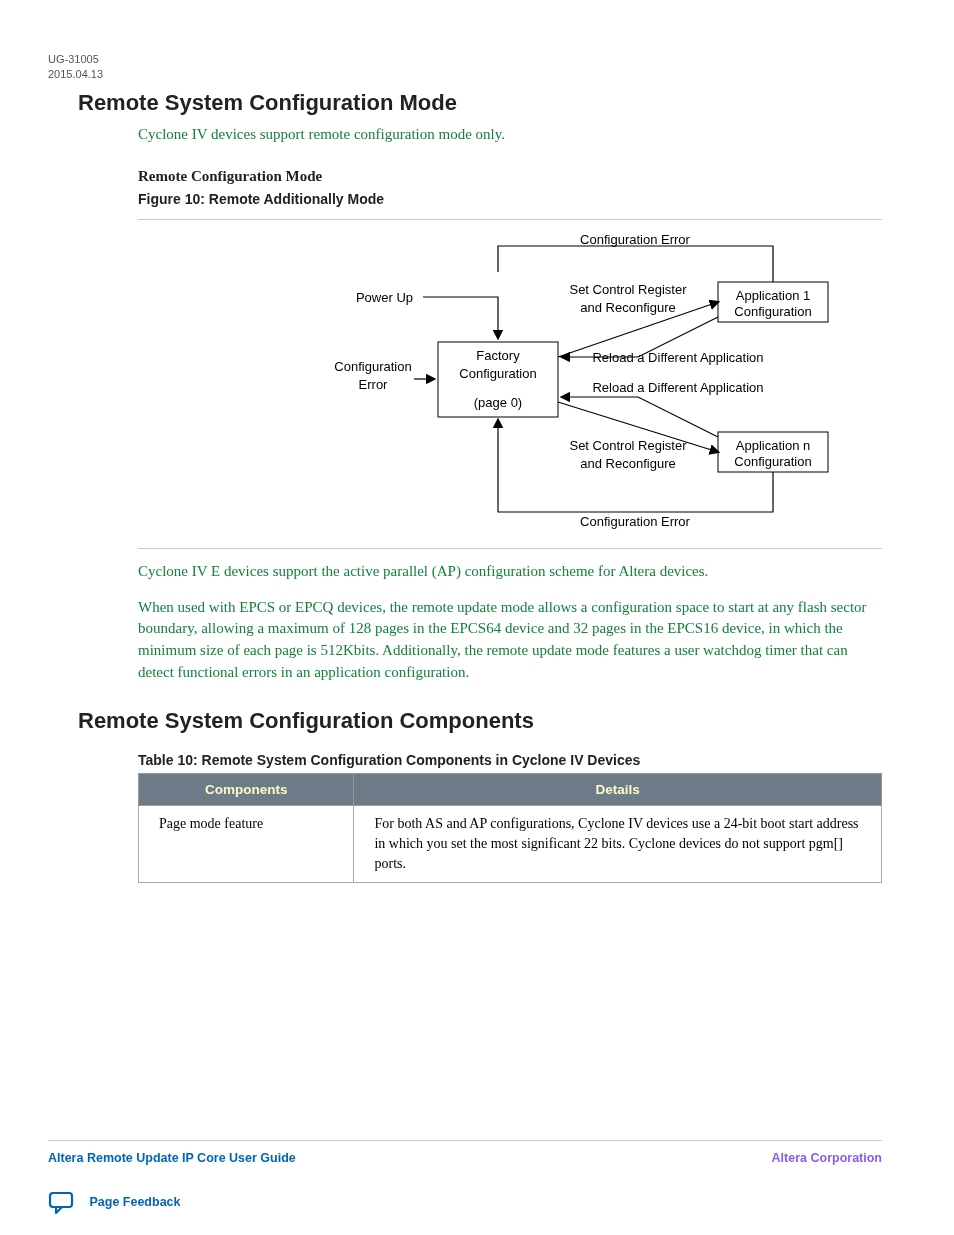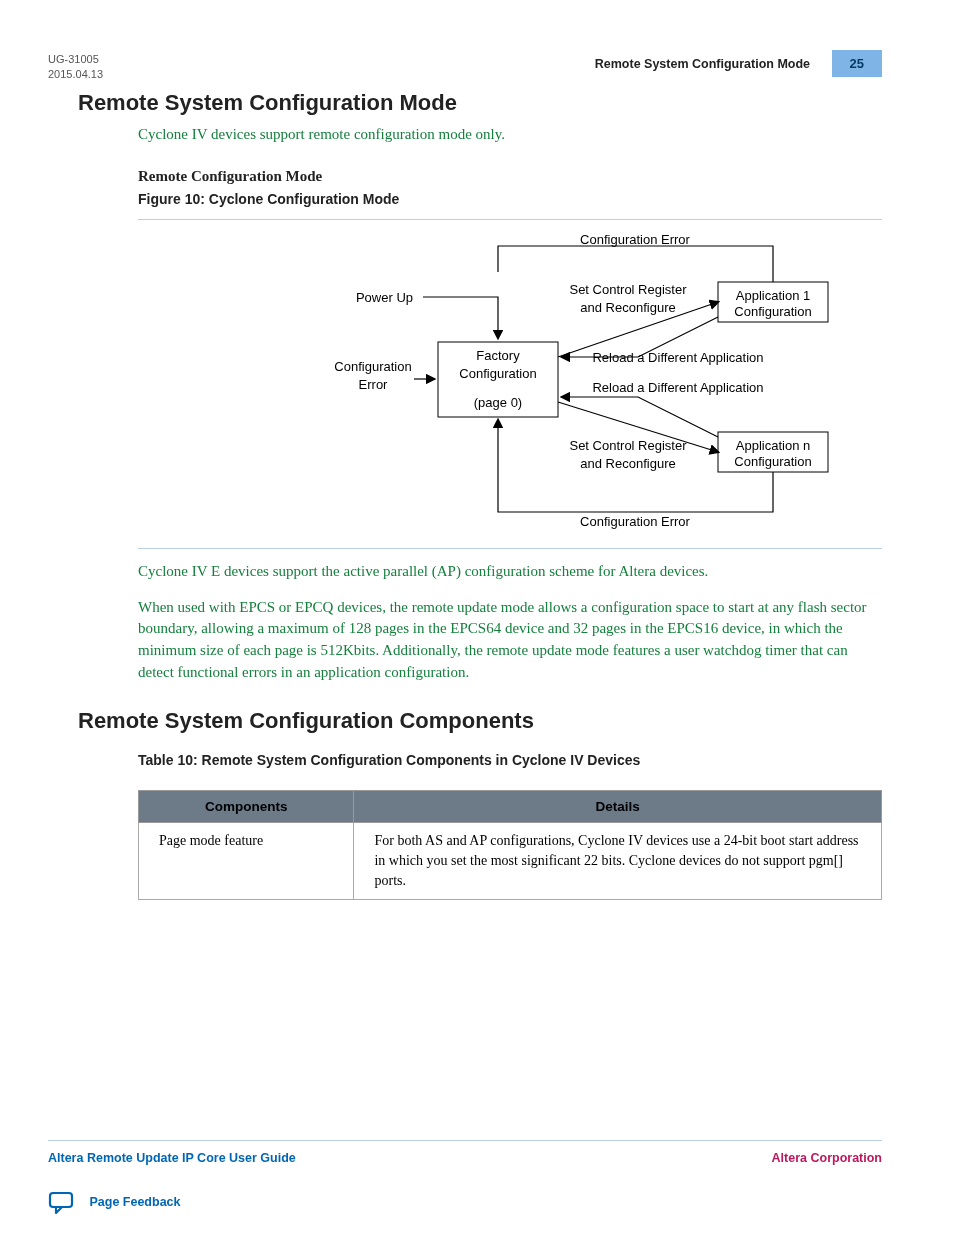--- a/index.html
+++ b/index.html
@@ -7,54 +7,50 @@
   .page{padding:44px 72px 44px 48px;position:relative;min-height:1235px}
   .hdr-left{position:absolute;left:48px;top:52px;font-family:Arial,Helvetica,sans-serif;font-size:11px;color:#555;line-height:1.4}
   .hdr-right{position:absolute;right:72px;top:50px;font-family:Arial,Helvetica,sans-serif;font-size:12.5px;font-weight:bold;color:#222}
   .page-num{display:inline-block;background:#7fb4e6;color:#063a66;font-weight:bold;padding:6px 18px;margin-left:18px;font-size:13px}
   .content{margin-top:46px;padding-left:30px}
   h2.sans{font-family:Arial,Helvetica,sans-serif;font-weight:bold;font-size:22px;margin:0 0 8px 0;color:#222}
   p.body{font-size:15px;line-height:1.45;margin:0 0 14px 60px;color:#15803d}
   h3.sub{font-family:Liberation Serif, serif;font-weight:bold;font-size:15px;margin:22px 0 6px 60px;color:#222}
   h3.fig{font-family:Arial,Helvetica,sans-serif;font-weight:bold;font-size:14px;margin:6px 0 6px 60px;color:#222}
   .rule{border:none;border-top:1px solid #b9cfe4;margin:12px 0 12px 60px}
-  h3.tbl{font-family:Arial,Helvetica,sans-serif;font-weight:bold;font-size:14px;margin:18px 0 22px 60px;color:#222}
+  h3.tbl{font-family:Arial,Helvetica,sans-serif;font-weight:bold;font-size:14px;margin:18px 0 5px 60px;color:#222}
   table.comp{width:calc(100% - 60px);margin-left:60px;border-collapse:collapse;font-size:14px}
-  table.comp th{background:#6d7b88;color:#000000;font-family:Arial,Helvetica,sans-serif;font-weight:bold;padding:8px 12px;border:1px solid #999;font-size:13.5px}
+  table.comp th{background:#6d7b88;color:#fef9c3;font-family:Arial,Helvetica,sans-serif;font-weight:bold;padding:8px 12px;border:1px solid #999;font-size:13.5px}
   table.comp td{border:1px solid #aaa;padding:8px 20px;vertical-align:top;font-family:Georgia,serif;line-height:1.45}
   table.comp td:first-child{width:29%}
   .ftr-rule{border:none;border-top:1px solid #b9cfe4;margin:0 0 10px 0}
   .ftr{position:absolute;left:48px;right:72px;bottom:70px;font-family:Arial,Helvetica,sans-serif;font-size:12.5px;font-weight:bold;color:#0066b3}
-  .ftr-right{float:right;color:#be185d}
+  .ftr-right{float:right;color:#8b5cf6}
   .feedback{position:absolute;left:48px;bottom:20px;font-family:Arial,Helvetica,sans-serif;font-size:12.5px;font-weight:bold;color:#0066b3}
   .feedback svg{vertical-align:middle;margin-right:10px}
   .diagram{margin-left:60px}
   .diagram text{font-family:Arial,Helvetica,sans-serif;font-size:13px;fill:#000}
   .diagram rect.box{fill:#fff;stroke:#000;stroke-width:1}
 </style>
 </head>
 <body>
 
 <div class="page">
 
   <div class="hdr-left">
     <span>UG-31005</span><br>
     <span>2015.04.13</span>
   </div>
-  <div class="hdr-right">
-    <span>Remote System Configuration Mode</span>
-    <span class="page-num">25</span>
-  </div>
 
   <div class="content">
     <h2 class="sans">Remote System Configuration Mode</h2>
     <p class="body">Cyclone IV devices support remote configuration mode only.</p>
 
     <h3 class="sub">Remote Configuration Mode</h3>
-    <h3 class="fig">Figure 10: Cyclone Configuration Mode</h3>
+    <h3 class="fig">Figure 10: Remote Additionally Mode</h3>
 
     <hr class="rule">
 
     <svg class="diagram" width="760" height="300" viewBox="0 0 760 300">
       <defs>
         <marker id="arr" markerWidth="9" markerHeight="9" refX="7" refY="4.5" orient="auto">
           <path d="M0,0 L9,4.5 L0,9 Z" fill="#000"></path>
         </marker>
       </defs>
 

